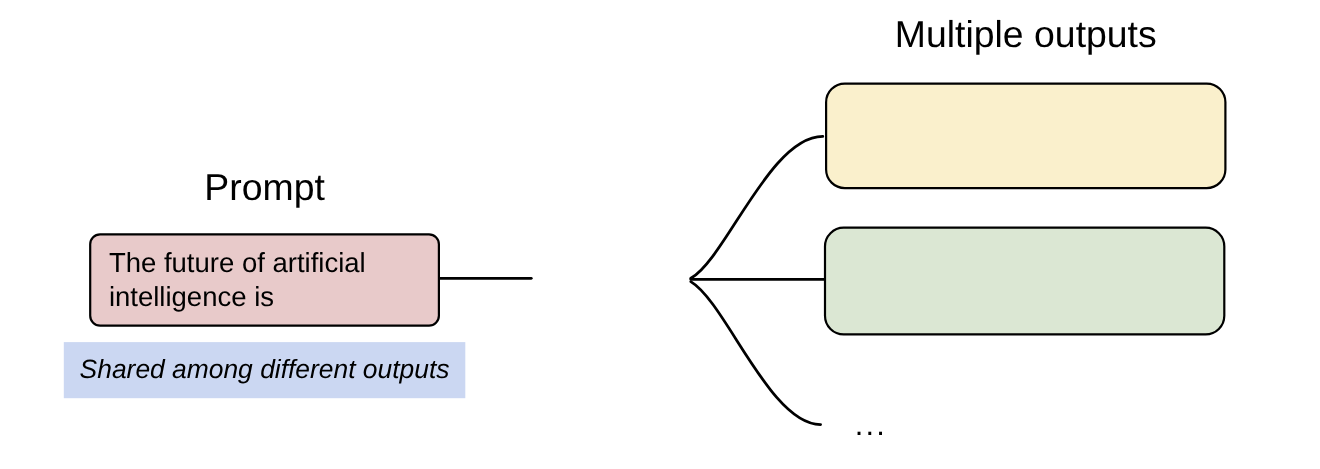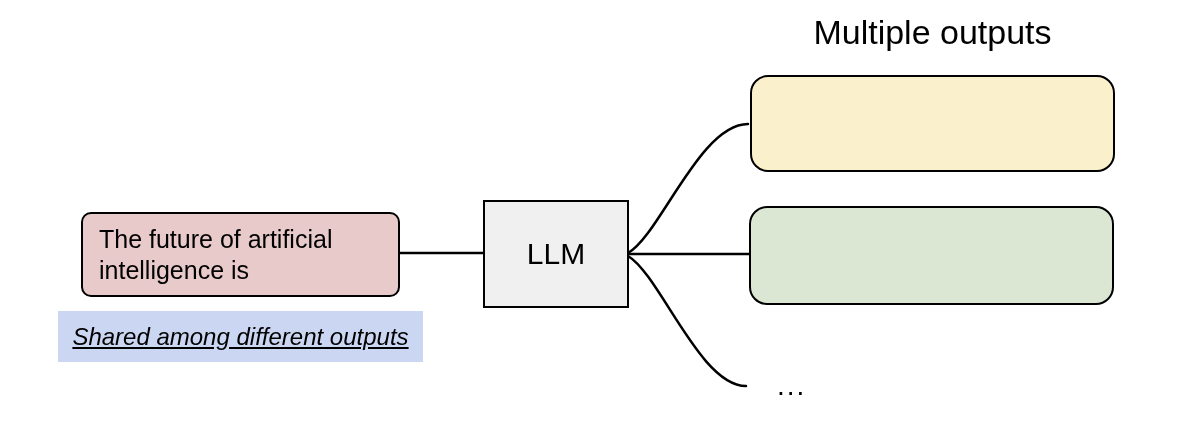--- a/index.html
+++ b/index.html
@@ -55,21 +55,20 @@
   }
   .note-box {
     left: 58px; top: 311px;
     width: 365px; height: 51px;
     background: #cbd7f2;
     display: flex;
     align-items: center;
     justify-content: center;
     font-style: italic;
     font-size: 24px;
-    text-decoration: underline;
   }
   .llm-box {
     left: 483px; top: 200px;
     width: 146px; height: 108px;
     background: #f0f0f0;
     display: flex;
     align-items: center;
     justify-content: center;
     font-size: 30px;
   }
@@ -99,32 +98,30 @@
 
 <div class="canvas">
 
   <svg class="connector-layer" viewBox="0 0 1200 426" xmlns="http://www.w3.org/2000/svg">
     <path d="M 400 253 L 483 253" fill="none" stroke="#000000" stroke-width="2.5" stroke-linecap="round"></path>
     <path d="M 628 253 C 660 235 700 124 748 124" fill="none" stroke="#000000" stroke-width="2.5" stroke-linecap="round"></path>
     <path d="M 628 254 L 749 254" fill="none" stroke="#000000" stroke-width="2.5" stroke-linecap="round"></path>
     <path d="M 628 256 C 660 275 700 386 746 386" fill="none" stroke="#000000" stroke-width="2.5" stroke-linecap="round"></path>
   </svg>
 
+  <div class="abs label prompt-label">Prompt</div>
 
   <div class="abs box prompt-box">
     <span>The future of artificial intelligence is</span>
   </div>
 
   <div class="abs note-box">
     <span>Shared among different outputs</span>
   </div>
 
-  <div class="abs box llm-box">
-    <span>LLM</span>
-  </div>
 
   <div class="abs label outputs-label">Multiple outputs</div>
 
   <div class="abs box output-box-1"></div>
 
   <div class="abs box output-box-2"></div>
 
   <div class="abs ellipsis">...</div>
 
 </div>

